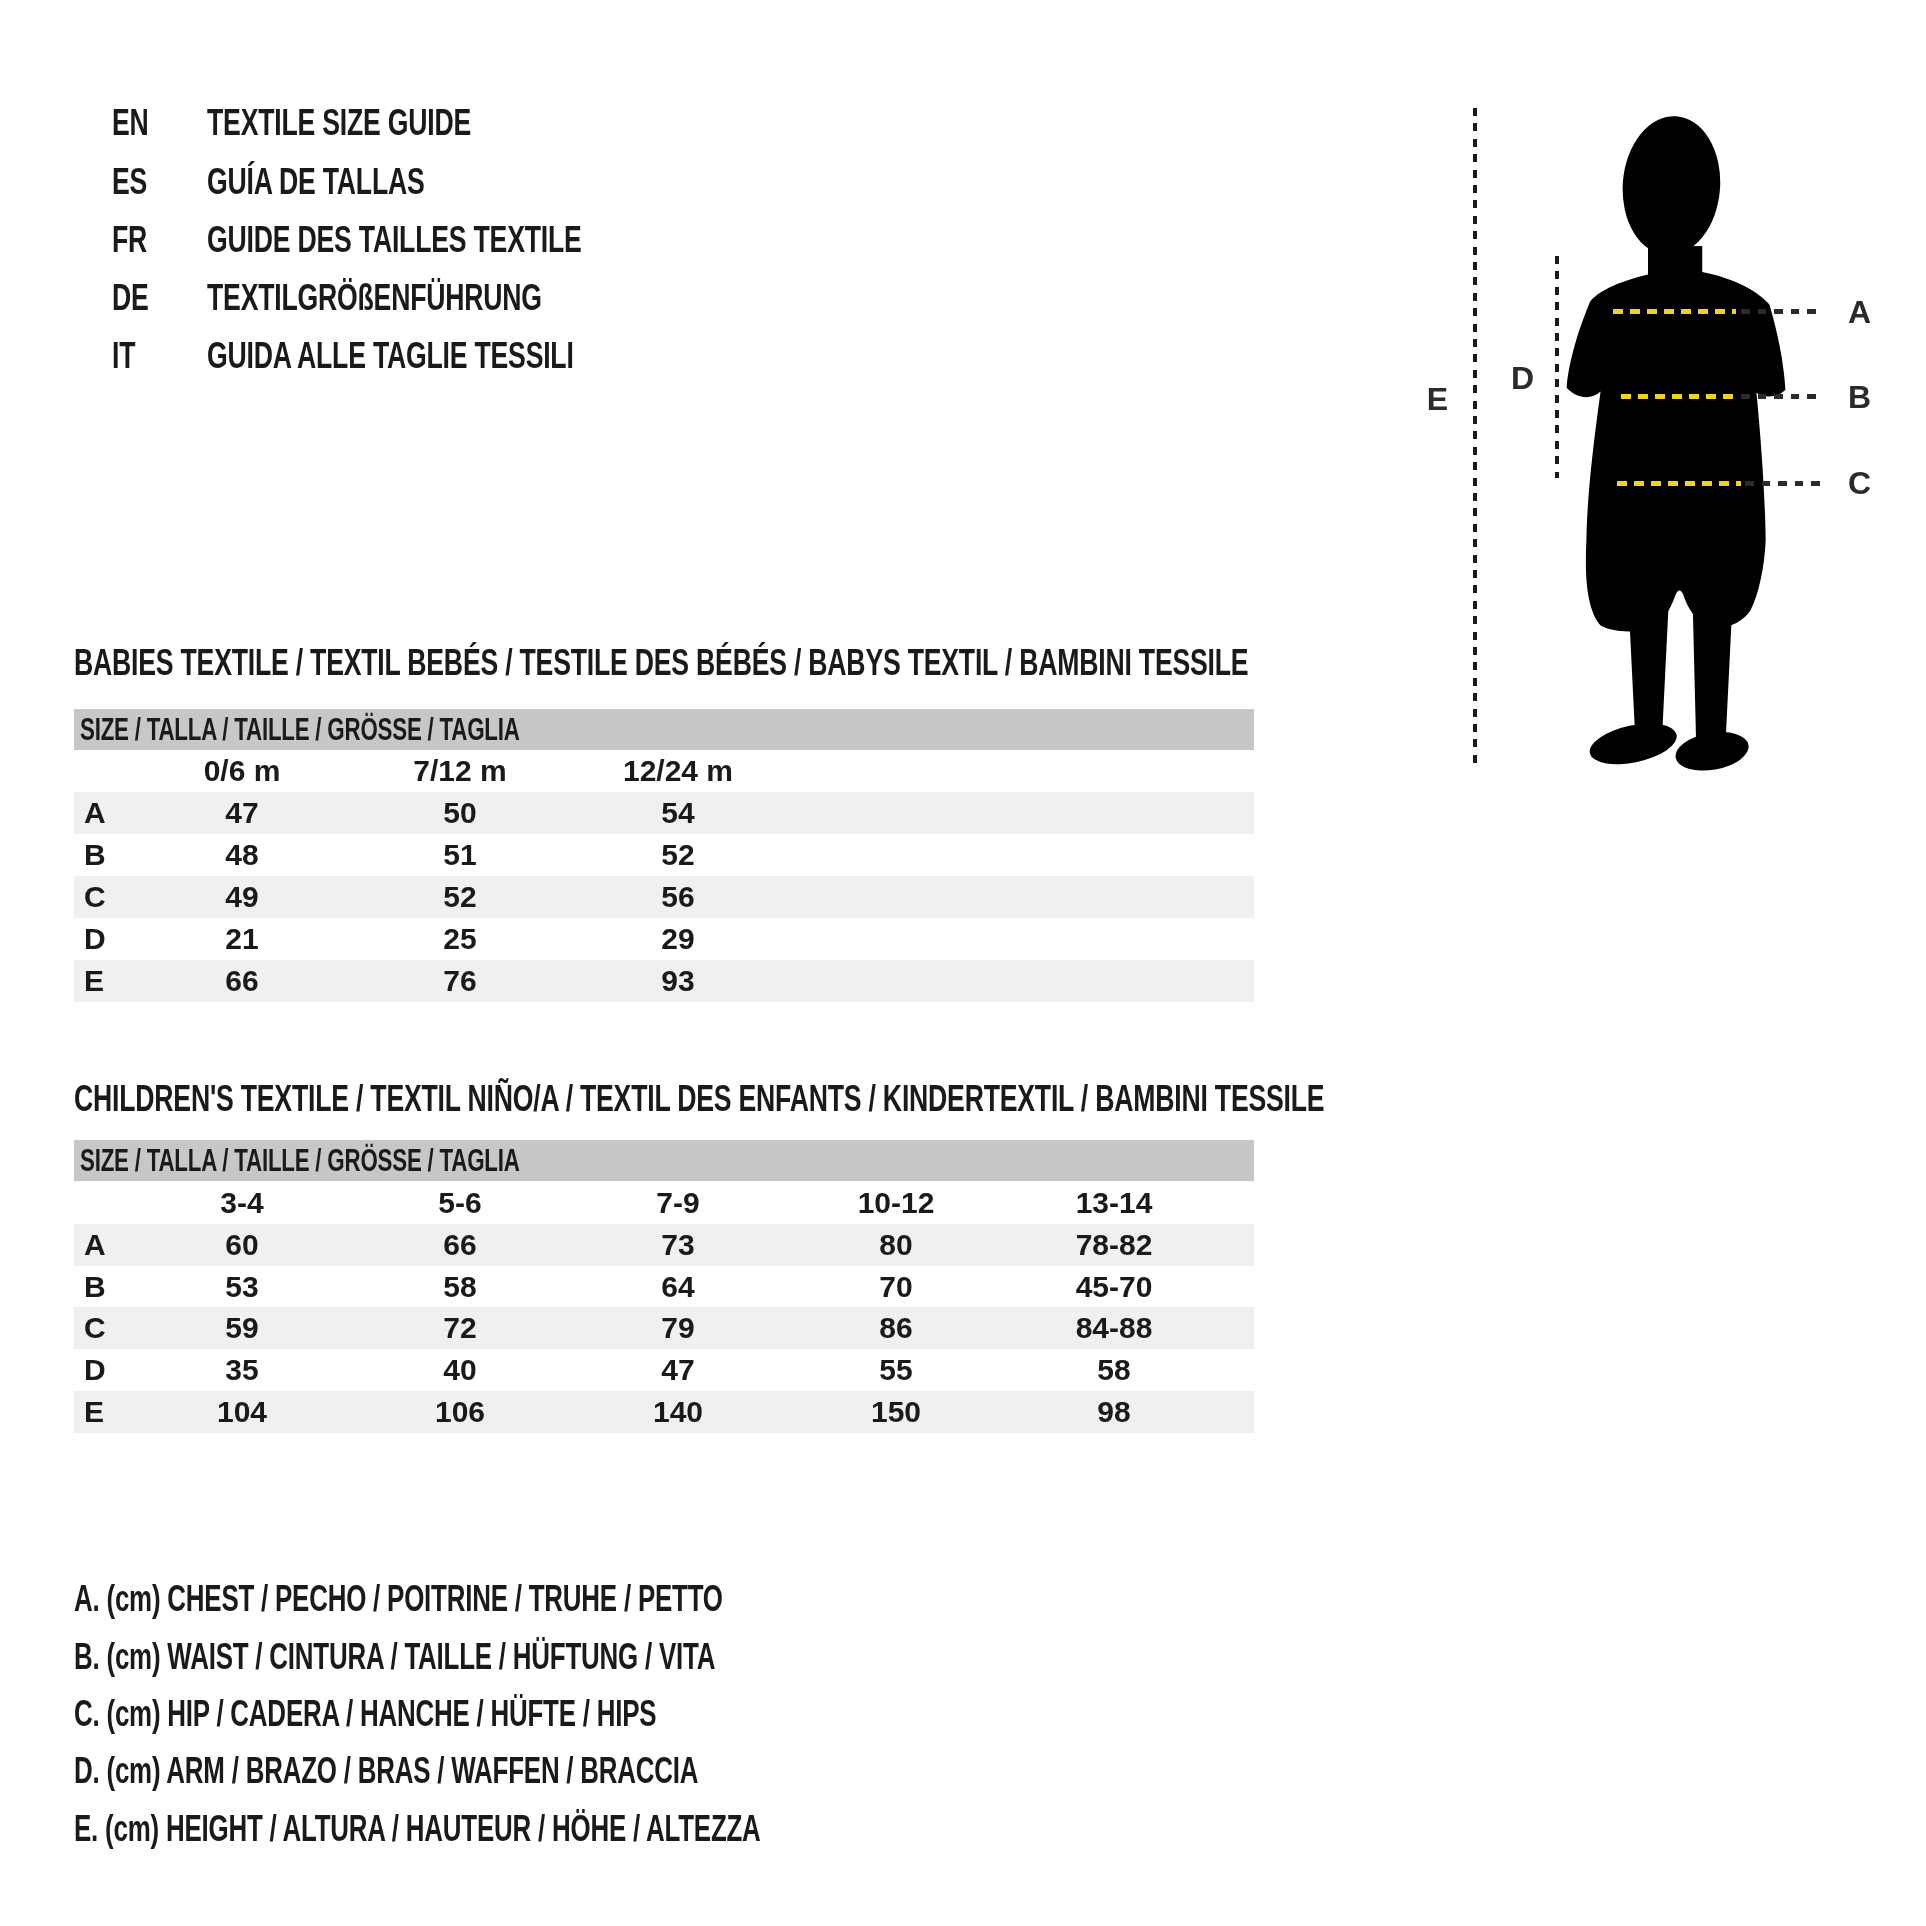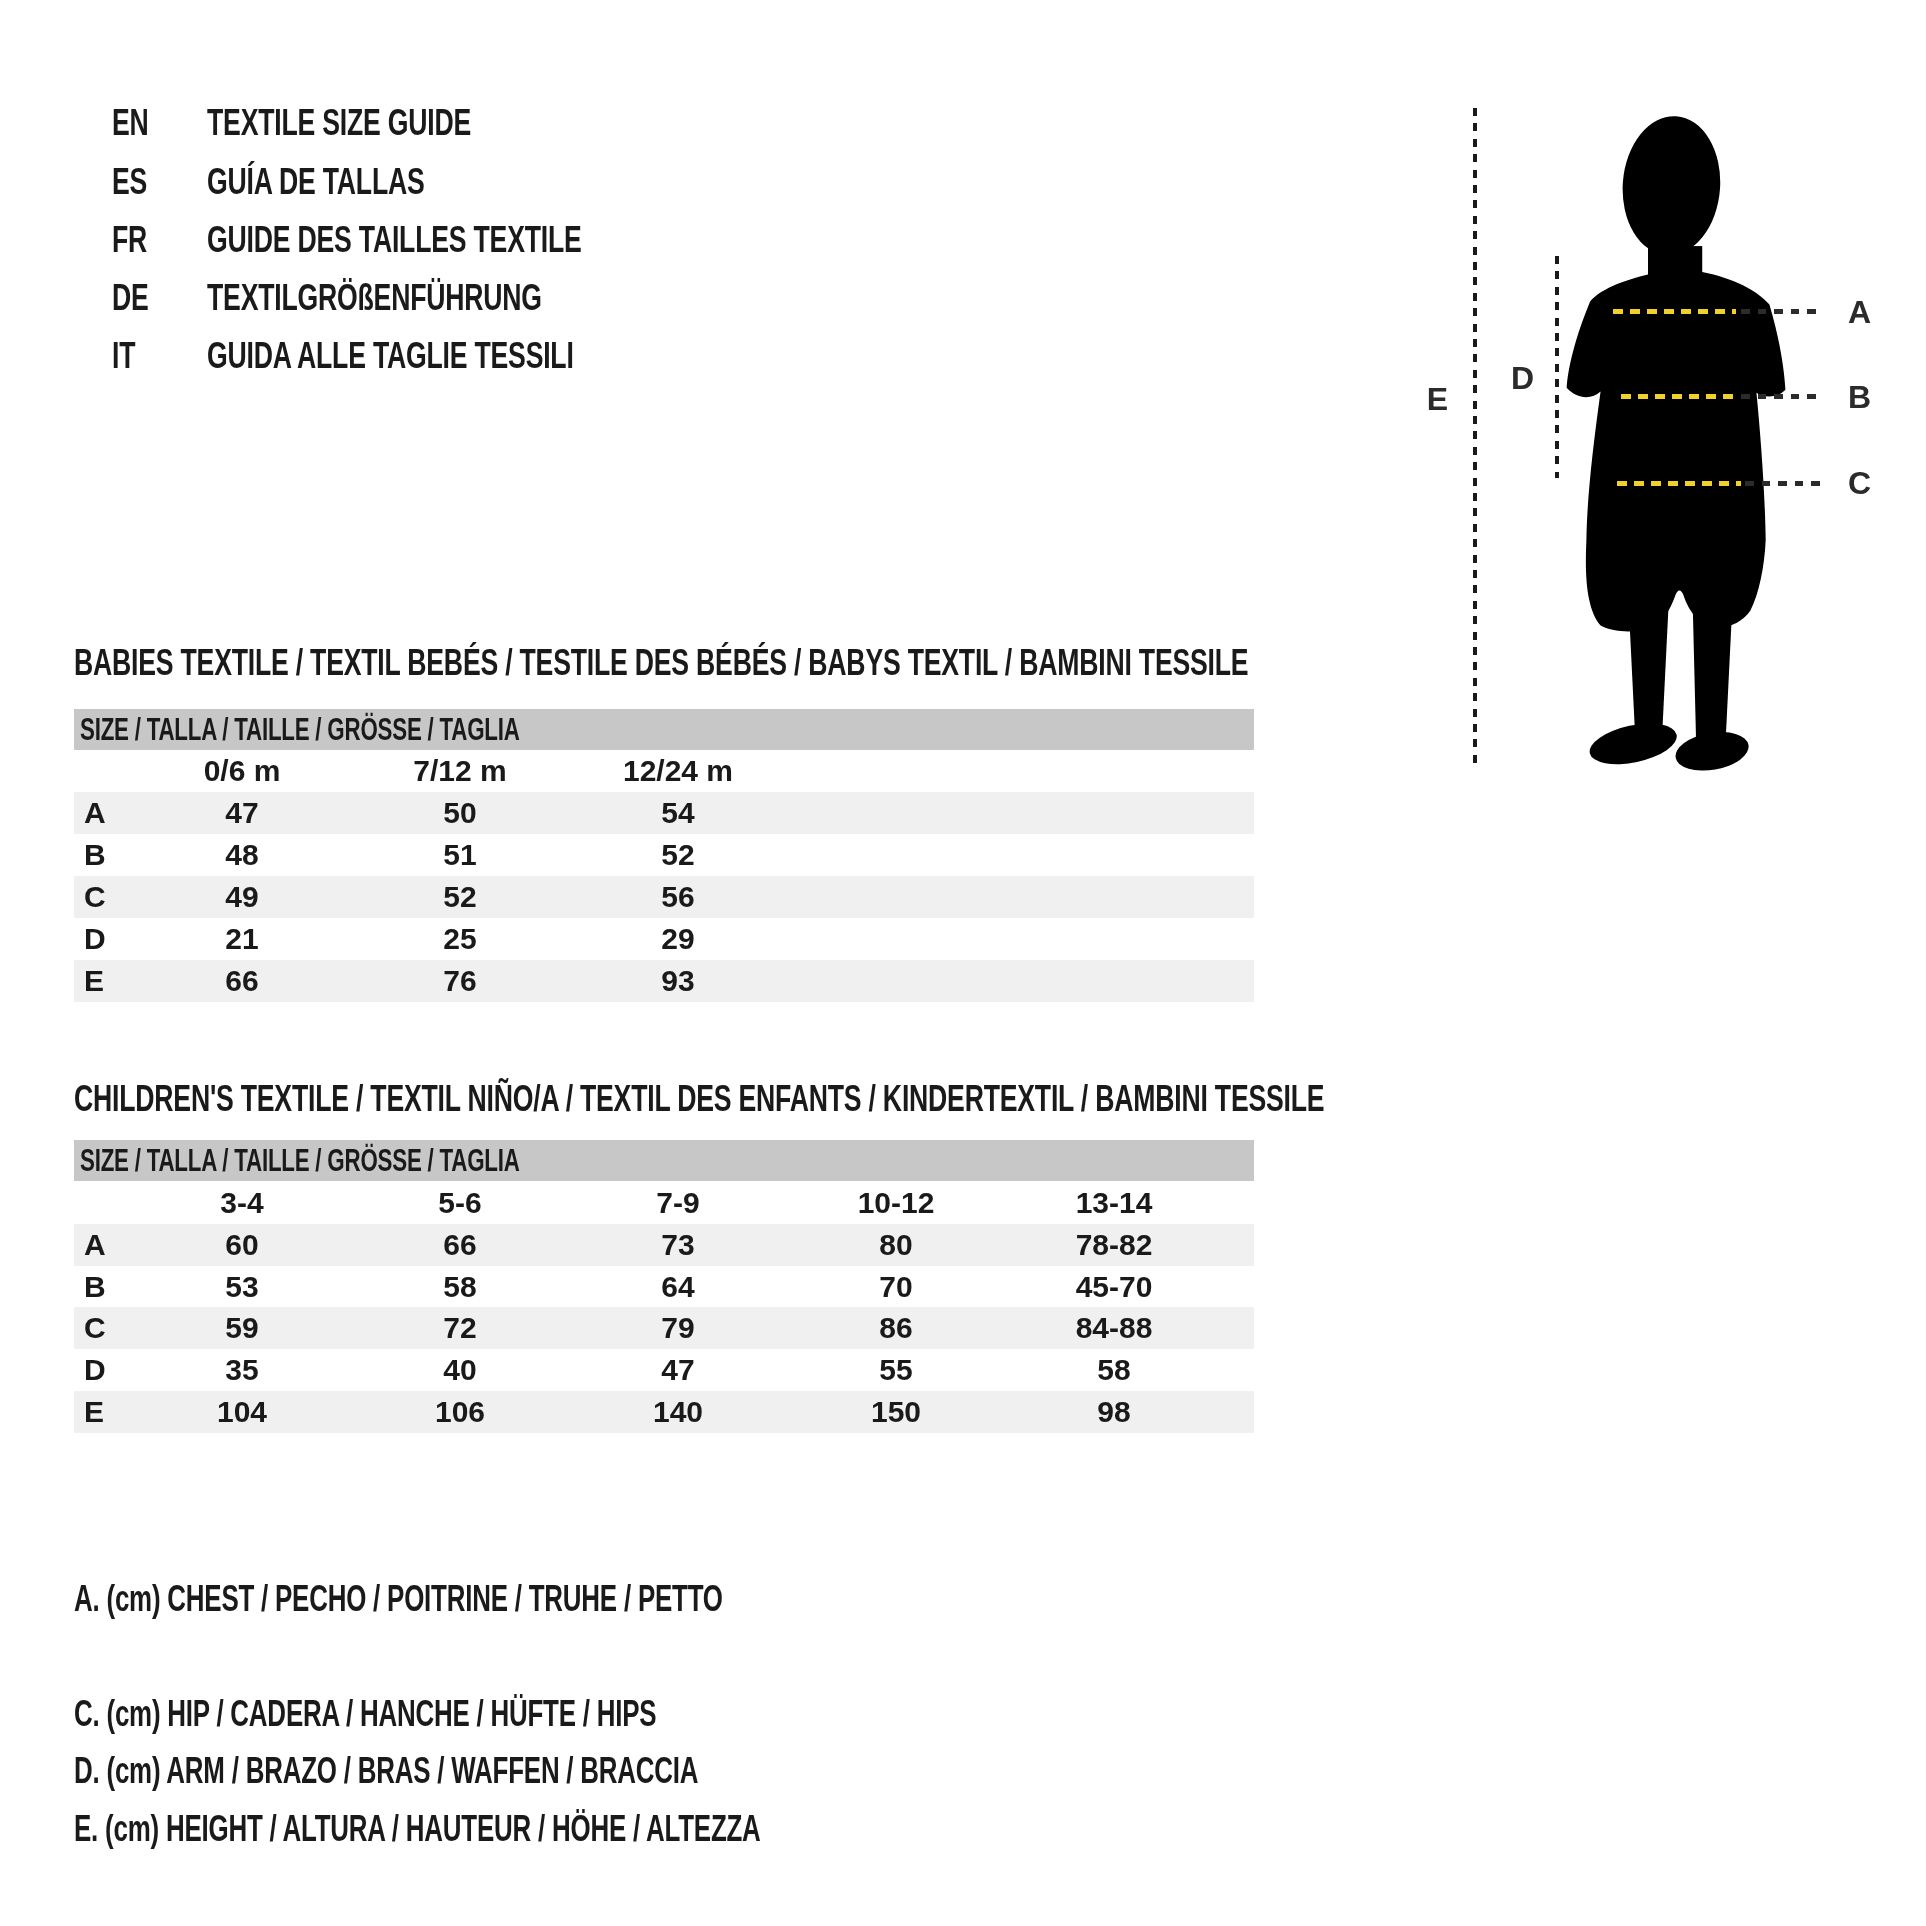--- a/index.html
+++ b/index.html
@@ -206,20 +206,23 @@
     <span>106</span>
     <span>140</span>
     <span>150</span>
     <span>98</span>
     <span></span>
   </div>
 
   <div class="abs legend-line" style="top:1577px">
     <span class="cond">A. (cm) CHEST / PECHO / POITRINE / TRUHE / PETTO</span>
   </div>
+  <div class="abs legend-line" style="top:1635px">
+    <span class="cond">B. (cm) WAIST / CINTURA / TAILLE / HÜFTUNG / VITA</span>
+  </div>
   <div class="abs legend-line" style="top:1692px">
     <span class="cond">C. (cm) HIP / CADERA / HANCHE / HÜFTE / HIPS</span>
   </div>
   <div class="abs legend-line" style="top:1749px">
     <span class="cond">D. (cm) ARM / BRAZO / BRAS / WAFFEN / BRACCIA</span>
   </div>
   <div class="abs legend-line" style="top:1807px">
     <span class="cond">E. (cm) HEIGHT / ALTURA / HAUTEUR / HÖHE / ALTEZZA</span>
   </div>
 

